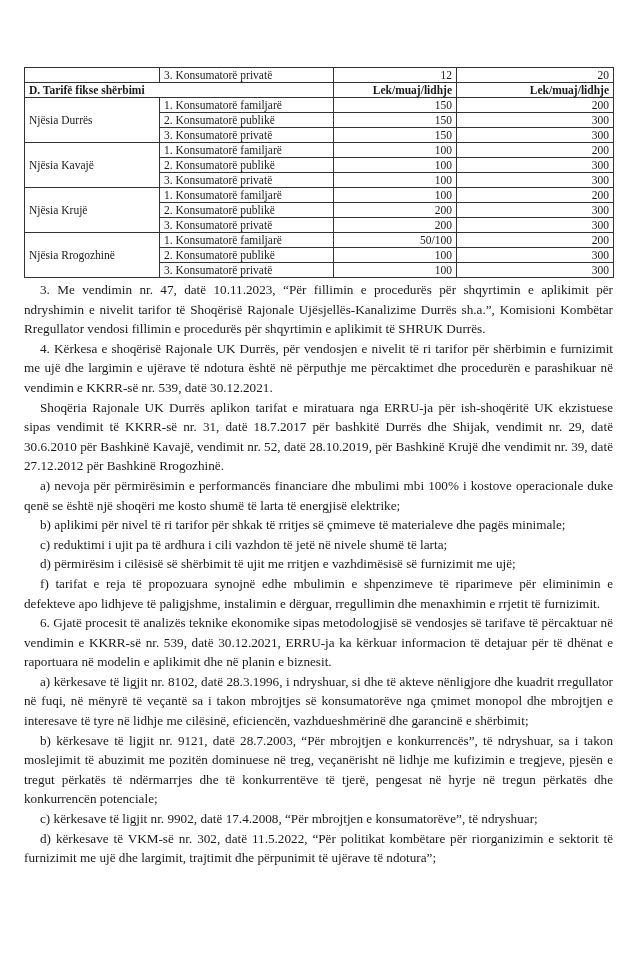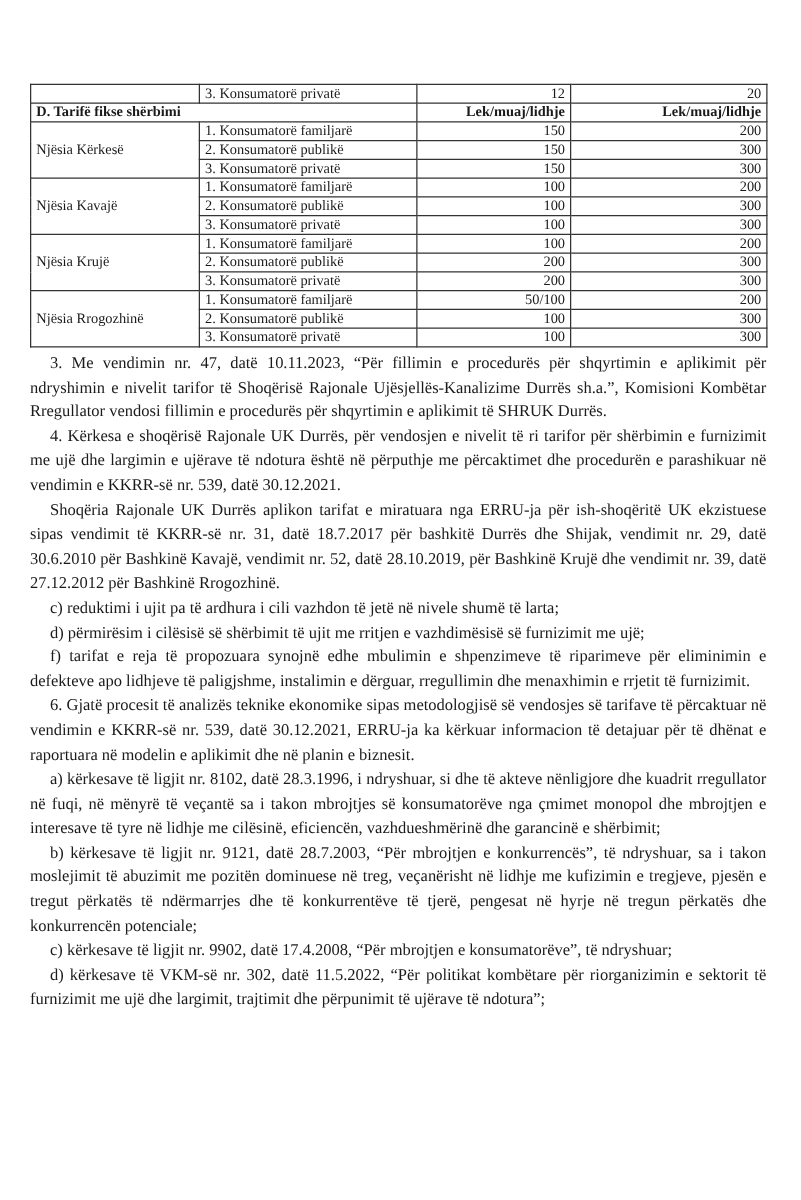--- a/index.html
+++ b/index.html
@@ -46,21 +46,21 @@
         <td class="c">20</td>
       </tr>
       <tr>
         <td colspan="2" class="bold">D. Tarifë fikse shërbimi</td>
         <td class="c bold">Lek/muaj/lidhje</td>
         <td class="c bold">Lek/muaj/lidhje</td>
       </tr>
     </tbody>
     <tbody id="units-body">
         <tr>
-          <td rowspan="3" class="unit">Njësia Kërkesë</td>
+          <td rowspan="3" class="unit">Njësia Durrës</td>
           <td>1. Konsumatorë familjarë</td>
           <td class="c">150</td>
           <td class="c">200</td>
         </tr>
         <tr>
           <td>2. Konsumatorë publikë</td>
           <td class="c">150</td>
           <td class="c">300</td>
         </tr>
         <tr>
@@ -116,20 +116,22 @@
           <td class="c">100</td>
           <td class="c">300</td>
         </tr>
       </tbody>
   </table>
 
   <div class="body-text" id="body-text">
       <p>3. Me vendimin nr. 47, datë 10.11.2023, “Për fillimin e procedurës për shqyrtimin e aplikimit për ndryshimin e nivelit tarifor të Shoqërisë Rajonale Ujësjellës-Kanalizime Durrës sh.a.”, Komisioni Kombëtar Rregullator vendosi fillimin e procedurës për shqyrtimin e aplikimit të SHRUK Durrës.</p>
       <p>4. Kërkesa e shoqërisë Rajonale UK Durrës, për vendosjen e nivelit të ri tarifor për shërbimin e furnizimit me ujë dhe largimin e ujërave të ndotura është në përputhje me përcaktimet dhe procedurën e parashikuar në vendimin e KKRR-së nr. 539, datë 30.12.2021.</p>
       <p>Shoqëria Rajonale UK Durrës aplikon tarifat e miratuara nga ERRU-ja për ish-shoqëritë UK ekzistuese sipas vendimit të KKRR-së nr. 31, datë 18.7.2017 për bashkitë Durrës dhe Shijak, vendimit nr. 29, datë 30.6.2010 për Bashkinë Kavajë, vendimit nr. 52, datë 28.10.2019, për Bashkinë Krujë dhe vendimit nr. 39, datë 27.12.2012 për Bashkinë Rrogozhinë.</p>
+      <p>a) nevoja për përmirësimin e performancës financiare dhe mbulimi mbi 100% i kostove operacionale duke qenë se është një shoqëri me kosto shumë të larta të energjisë elektrike;</p>
+      <p>b) aplikimi për nivel të ri tarifor për shkak të rritjes së çmimeve të materialeve dhe pagës minimale;</p>
       <p>c) reduktimi i ujit pa të ardhura i cili vazhdon të jetë në nivele shumë të larta;</p>
       <p>d) përmirësim i cilësisë së shërbimit të ujit me rritjen e vazhdimësisë së furnizimit me ujë;</p>
       <p>f) tarifat e reja të propozuara synojnë edhe mbulimin e shpenzimeve të riparimeve për eliminimin e defekteve apo lidhjeve të paligjshme, instalimin e dërguar, rregullimin dhe menaxhimin e rrjetit të furnizimit.</p>
       <p>6. Gjatë procesit të analizës teknike ekonomike sipas metodologjisë së vendosjes së tarifave të përcaktuar në vendimin e KKRR-së nr. 539, datë 30.12.2021, ERRU-ja ka kërkuar informacion të detajuar për të dhënat e raportuara në modelin e aplikimit dhe në planin e biznesit.</p>
       <p>a) kërkesave të ligjit nr. 8102, datë 28.3.1996, i ndryshuar, si dhe të akteve nënligjore dhe kuadrit rregullator në fuqi, në mënyrë të veçantë sa i takon mbrojtjes së konsumatorëve nga çmimet monopol dhe mbrojtjen e interesave të tyre në lidhje me cilësinë, eficiencën, vazhdueshmërinë dhe garancinë e shërbimit;</p>
       <p>b) kërkesave të ligjit nr. 9121, datë 28.7.2003, “Për mbrojtjen e konkurrencës”, të ndryshuar, sa i takon moslejimit të abuzimit me pozitën dominuese në treg, veçanërisht në lidhje me kufizimin e tregjeve, pjesën e tregut përkatës të ndërmarrjes dhe të konkurrentëve të tjerë, pengesat në hyrje në tregun përkatës dhe konkurrencën potenciale;</p>
       <p>c) kërkesave të ligjit nr. 9902, datë 17.4.2008, “Për mbrojtjen e konsumatorëve”, të ndryshuar;</p>
       <p>d) kërkesave të VKM-së nr. 302, datë 11.5.2022, “Për politikat kombëtare për riorganizimin e sektorit të furnizimit me ujë dhe largimit, trajtimit dhe përpunimit të ujërave të ndotura”;</p>
     </div>
 </div>

